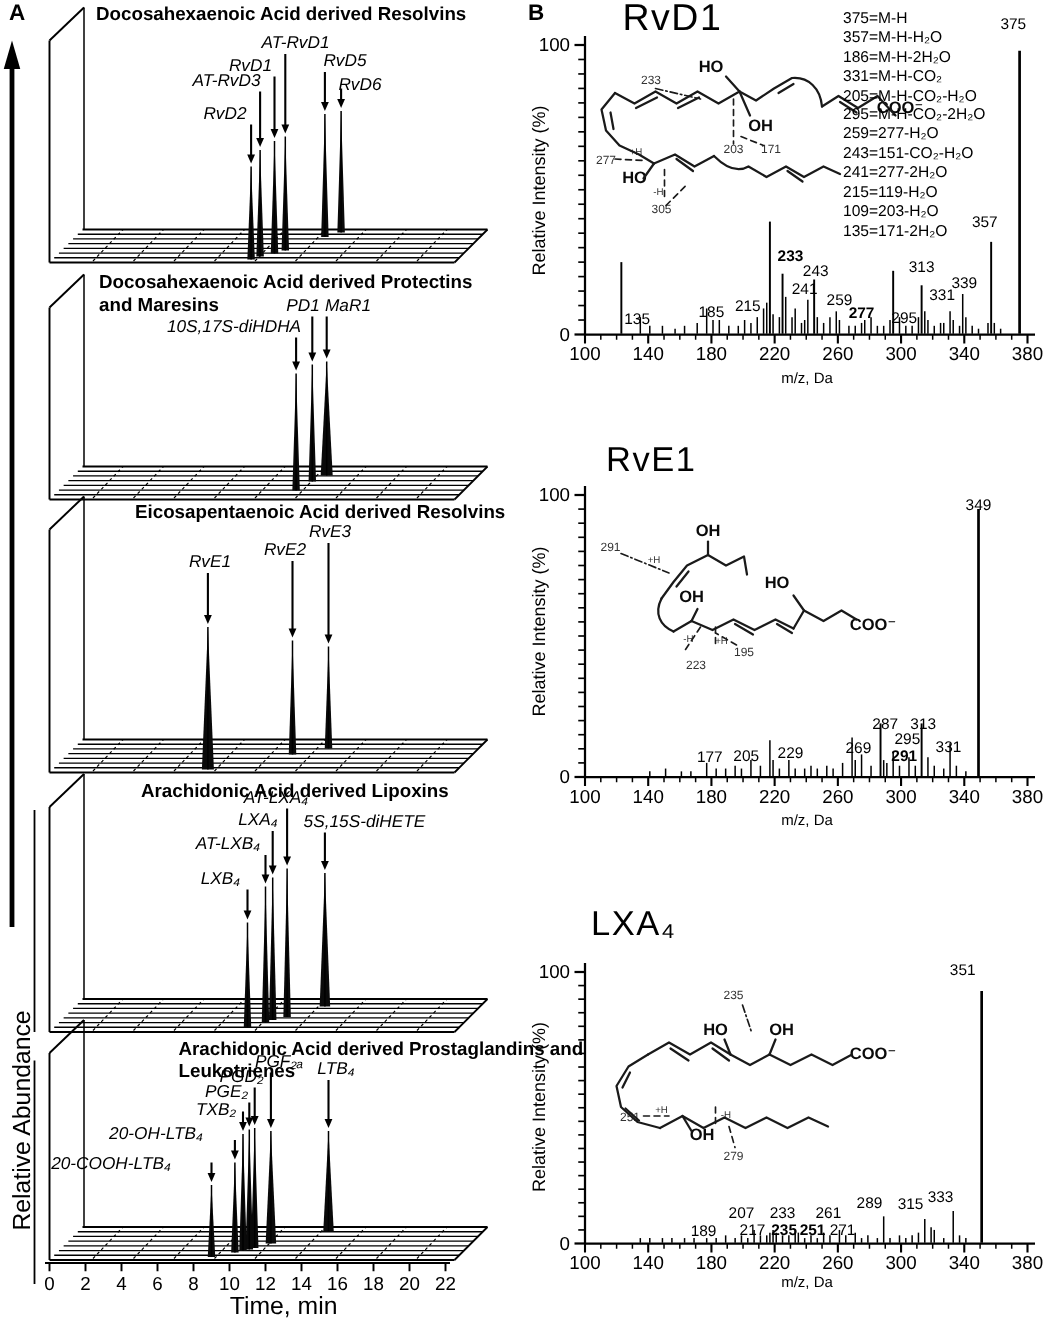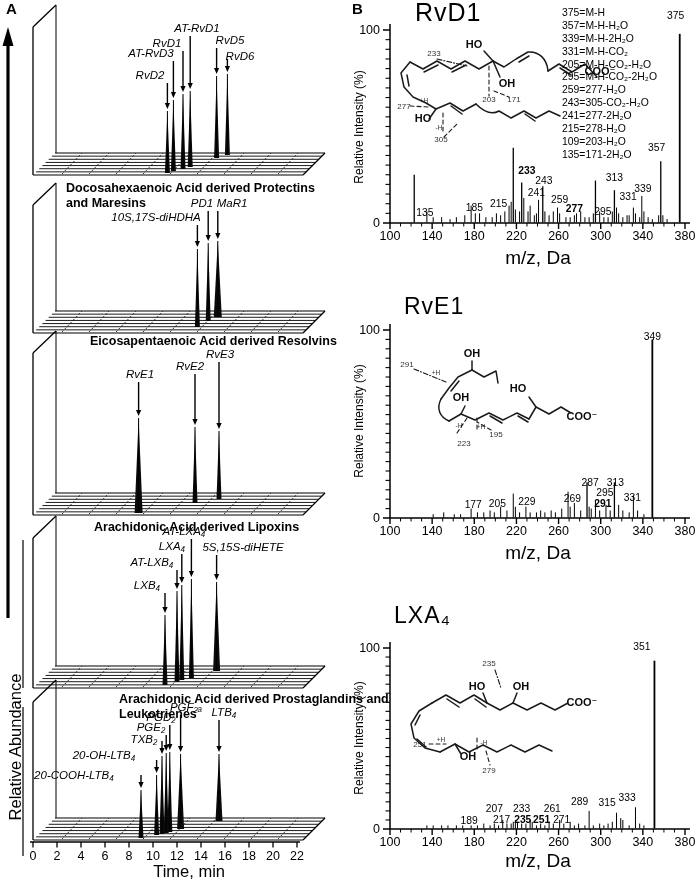--- a/index.html
+++ b/index.html
@@ -7,21 +7,21 @@
        font-family:"Liberation Sans","DejaVu Sans",sans-serif;color:#000;}
   #canvas{position:absolute;left:0;top:0;}
   .abs{position:absolute;}
   .corner-label{font-weight:bold;font-size:15px;}
   .panel-title{font-weight:bold;font-size:12.5px;line-height:1.2;width:285px;}
   .spec-title{font-size:25px;letter-spacing:1px;}
   .rot{transform:rotate(-90deg);transform-origin:0 0;text-align:center;}
   .ylab-a{font-size:16.5px;width:170px;}
   .ylab-b{font-size:12px;width:194px;}
   .xlab{font-size:16.5px;text-align:center;width:120px;}
-  .mzlab{font-size:19px;text-align:center;width:90px;}
+  .mzlab{font-size:10px;text-align:center;width:90px;}
   #fragment-list{font-size:10.4px;line-height:1.24;white-space:nowrap;}
 </style>
 </head>
 <body>
 
 <div id="fig">
   <svg id="canvas" width="700" height="887" viewBox="0 0 700 887">
       <g>
         <line x1="33" y1="175" x2="303" y2="175" stroke="#000" stroke-width="1.2"></line>
         <line x1="36.142857142857146" y1="171.85714285714286" x2="306.14285714285717" y2="171.85714285714286" stroke="#000" stroke-width="0.9"></line>
@@ -758,20 +758,21 @@
         <path d="M495,670 L501,688" fill="none" stroke="#1a1a1a" stroke-width="1.1" stroke-dasharray="5,2,1,2" stroke-linecap="round"></path>
         <path d="M429,744 L446,744" fill="none" stroke="#1a1a1a" stroke-width="1.1" stroke-dasharray="4,3" stroke-linecap="round"></path>
         <path d="M477,738 L477,751" fill="none" stroke="#1a1a1a" stroke-width="1.1" stroke-dasharray="4,3" stroke-linecap="round"></path>
         <path d="M486,751 L490,765" fill="none" stroke="#1a1a1a" stroke-width="1.1" stroke-dasharray="4,3" stroke-linecap="round"></path>
       </g>
     </svg>
 
   <div class="abs corner-label" style="left:6px;top:0px;">A</div>
   <div class="abs corner-label" style="left:352px;top:0px;">B</div>
 
+  <div class="abs panel-title" style="left:64px;top:2px;">Docosahexaenoic Acid derived Resolvins</div>
   <div class="abs panel-title" style="left:66px;top:181px;width:272px;">Docosahexaenoic Acid derived Protectins and Maresins</div>
   <div class="abs panel-title" style="left:66px;top:334px;padding-left:24px;">Eicosapentaenoic Acid derived Resolvins</div>
   <div class="abs panel-title" style="left:68px;top:520px;margin-left:26px;">Arachidonic Acid derived Lipoxins</div>
   <div class="abs panel-title" style="left:75px;top:692px;width:278px;margin-left:44px;">Arachidonic Acid derived Prostaglandins and Leukotrienes</div>
 
   <div class="abs rot ylab-a" style="left:6px;top:832px;">Relative Abundance</div>
   <div class="abs xlab" style="left:105px;top:862px;text-align:right;">Time, min</div>
 
   <div class="abs spec-title" style="left:415px;top:-2px;">RvD1</div>
   <div class="abs spec-title" style="left:404px;top:293px;font-size:23px;">RvE1</div>
@@ -781,24 +782,24 @@
   <div class="abs rot ylab-b" style="left:352px;top:518px;">Relative Intensity (%)</div>
   <div class="abs rot ylab-b" style="left:352px;top:829px;width:182px;">Relative Intensity (%)</div>
 
   <div class="abs mzlab" style="left:493px;top:247px;">m/z, Da</div>
   <div class="abs mzlab" style="left:493px;top:542px;">m/z, Da</div>
   <div class="abs mzlab" style="left:493px;top:850px;">m/z, Da</div>
 
   <div id="fragment-list" class="abs" style="left:562px;top:7px;">
       <div>375=M-H</div>
       <div>357=M-H-H₂O</div>
-      <div>339=M-H-2H₂O</div>
+      <div>186=M-H-2H₂O</div>
       <div>331=M-H-CO₂</div>
       <div>205=M-H-CO₂-H₂O</div>
       <div>295=M-H-CO₂-2H₂O</div>
       <div>259=277-H₂O</div>
-      <div>243=305-CO₂-H₂O</div>
+      <div>243=151-CO₂-H₂O</div>
       <div>241=277-2H₂O</div>
-      <div>215=278-H₂O</div>
+      <div>215=119-H₂O</div>
       <div>109=203-H₂O</div>
       <div>135=171-2H₂O</div>
     </div>
 </div>
 
 </body></html>

